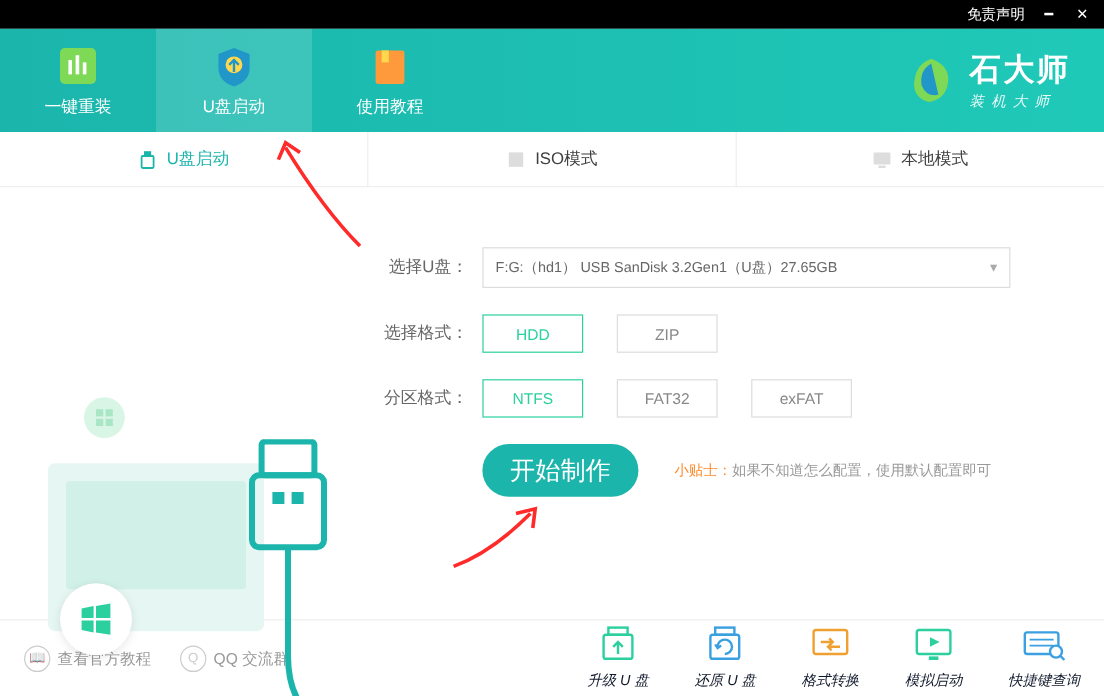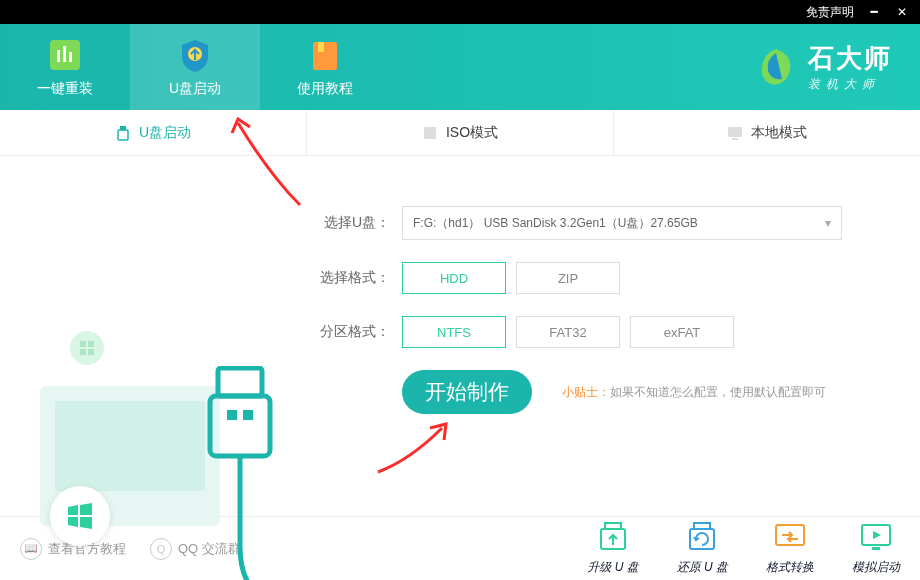--- a/index.html
+++ b/index.html
@@ -24,21 +24,21 @@
 .subtab.active { color: #1bb5ac; }
 .subtab:not(:last-child) { border-right: 1px solid #eee; }
 
 .main { display: flex; height: 360px; }
 .illus { width: 300px; position: relative; }
 .form-area { flex: 1; padding: 50px 40px 0 10px; }
 .form-row { display: flex; align-items: center; margin-bottom: 22px; }
 .form-label { width: 80px; font-size: 14px; color: #666; text-align: right; margin-right: 12px; }
 .select-box { flex: 1; max-width: 440px; height: 32px; border: 1px solid #ddd; display: flex; align-items: center; padding: 16px 10px; font-size: 12px; color: #666; position: relative; cursor: pointer; }
 .select-box::after { content: "▾"; position: absolute; right: 10px; color: #aaa; }
-.opt-btn { width: 104px; height: 32px; border: 1px solid #ddd; display: flex; align-items: center; justify-content: center; font-size: 13px; color: #888; margin-right: 10px; cursor: pointer; }
+.opt-btn { width: 84px; height: 32px; border: 1px solid #ddd; display: flex; align-items: center; justify-content: center; font-size: 13px; color: #888; margin-right: 28px; cursor: pointer; }
 .opt-btn.selected { border-color: #2bd09e; color: #2bd09e; }
 
 .action-row { display: flex; align-items: center; margin-top: 20px; padding-left: 92px; }
 .start-btn { width: 130px; height: 44px; background: #1bb5ac; color: #fff; border-radius: 22px; display: flex; align-items: center; justify-content: center; font-size: 21px; cursor: pointer; }
 .tip { margin-left: 30px; font-size: 12px; color: #999; }
 .tip .tip-label { color: #ff8a2a; }
 
 .footer { height: 64px; border-top: 1px solid #eee; display: flex; align-items: center; padding: 0 20px; }
 .foot-link { display: flex; align-items: center; gap: 6px; font-size: 13px; color: #999; margin-right: 24px; cursor: pointer; }
 .foot-link-icon { width: 22px; height: 22px; border: 1.5px solid #ccc; border-radius: 50%; display: flex; align-items: center; justify-content: center; font-size: 11px; color: #ccc; }
@@ -219,20 +219,30 @@
       <div class="tool-label">格式转换</div>
     </div>
     <div class="tool">
       <svg width="36" height="32">
           <rect x="4" y="4" width="28" height="20" rx="2" fill="none" stroke="#2bd09e" stroke-width="2"></rect>
           <path d="M15 10 L23 14 L15 18 Z" fill="#2bd09e"></path>
           <rect x="14" y="26" width="8" height="3" fill="#2bd09e"></rect>
         </svg>
       <div class="tool-label">模拟启动</div>
     </div>
+    <div class="tool">
+      <svg width="36" height="32">
+          <rect x="2" y="6" width="28" height="18" rx="2" fill="none" stroke="#3aa0e0" stroke-width="2"></rect>
+          <line x1="6" y1="12" x2="26" y2="12" stroke="#3aa0e0" stroke-width="1.5"></line>
+          <line x1="6" y1="17" x2="26" y2="17" stroke="#3aa0e0" stroke-width="1.5"></line>
+          <circle cx="28" cy="22" r="5" fill="#fff" stroke="#3aa0e0" stroke-width="2"></circle>
+          <line x1="32" y1="26" x2="35" y2="29" stroke="#3aa0e0" stroke-width="2"></line>
+        </svg>
+      <div class="tool-label">快捷键查询</div>
+    </div>
   </div>
 </div>
 
 <svg class="arrow arrow1" width="80" height="100">
   <path d="M70 90 Q40 60 8 8" fill="none" stroke="#ff2a2a" stroke-width="3"></path>
   <path d="M2 18 L8 4 L20 12" fill="none" stroke="#ff2a2a" stroke-width="3"></path>
 </svg>
 <svg class="arrow arrow2" width="90" height="60">
   <path d="M8 52 Q40 40 72 8" fill="none" stroke="#ff2a2a" stroke-width="3"></path>
   <path d="M60 8 L76 4 L74 20" fill="none" stroke="#ff2a2a" stroke-width="3"></path>

